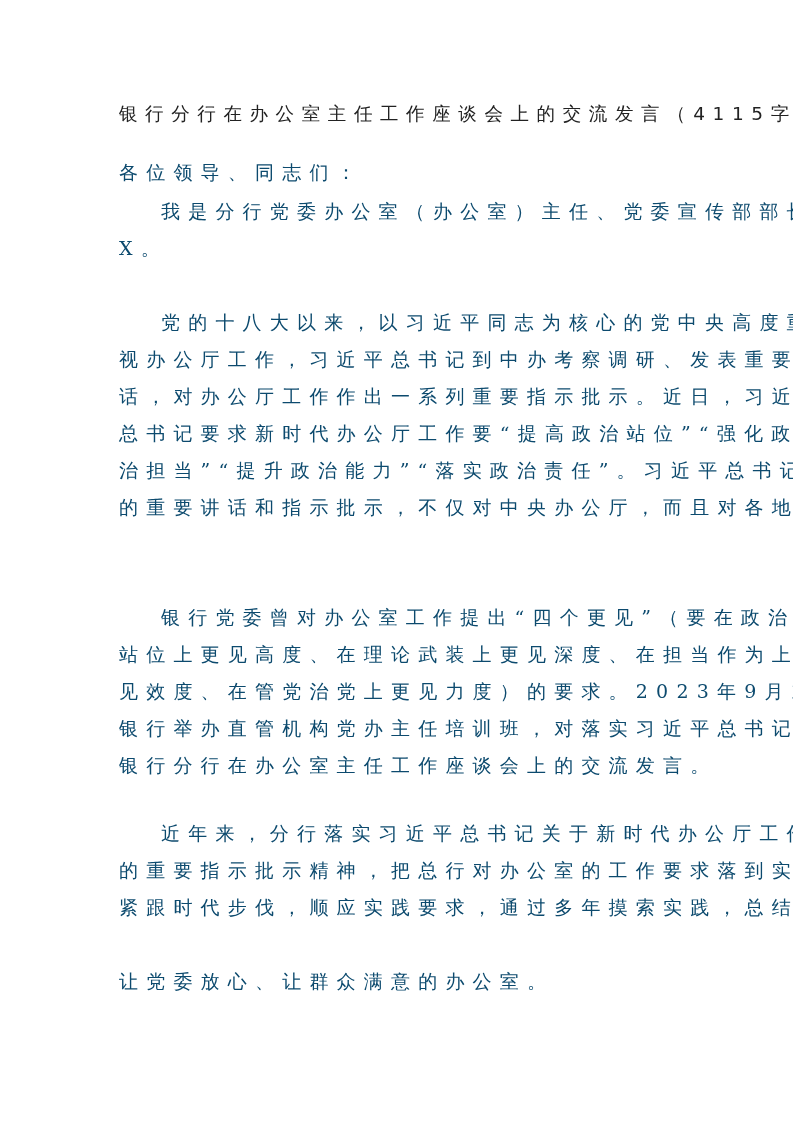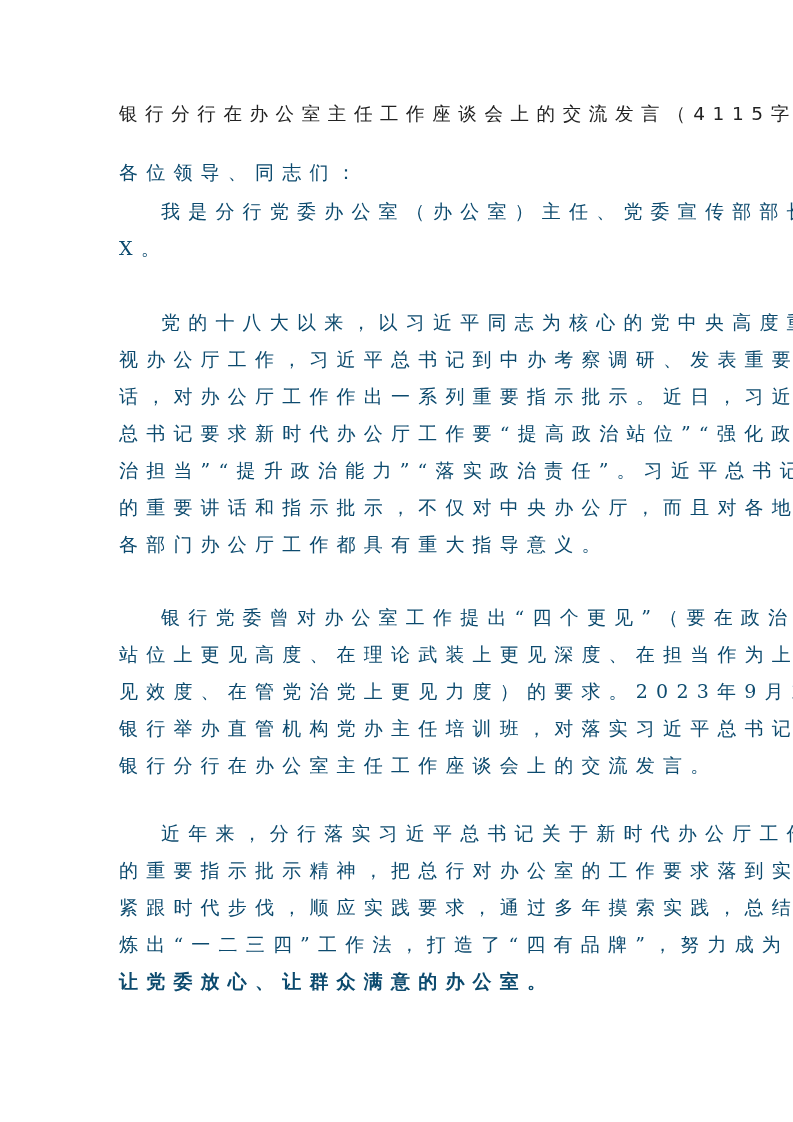--- a/index.html
+++ b/index.html
@@ -32,26 +32,24 @@
 
   <div class="line indent" style="top:199px;">我是分行党委办公室（办公室）主任、党委宣传部部长</div>
   <div class="line" style="top:236px;">X。</div>
 
   <div class="line indent" style="top:310px;">党的十八大以来，以习近平同志为核心的党中央高度重</div>
   <div class="line" style="top:347px;">视办公厅工作，习近平总书记到中办考察调研、发表重要讲</div>
   <div class="line" style="top:384px;">话，对办公厅工作作出一系列重要指示批示。近日，习近平</div>
   <div class="line" style="top:421px;">总书记要求新时代办公厅工作要“提高政治站位”“强化政</div>
   <div class="line" style="top:458px;">治担当”“提升政治能力”“落实政治责任”。习近平总书记</div>
   <div class="line" style="top:495px;">的重要讲话和指示批示，不仅对中央办公厅，而且对各地区</div>
-  <div class="line" style="top:532px;">各部门办公厅工作都具有重大指导意义。</div>
 
   <div class="line indent" style="top:605px;">银行党委曾对办公室工作提出“四个更见”（要在政治</div>
   <div class="line" style="top:642px;">站位上更见高度、在理论武装上更见深度、在担当作为上更</div>
   <div class="line" style="top:679px;">见效度、在管党治党上更见力度）的要求。2023年9月末，</div>
   <div class="line" style="top:716px;">银行举办直管机构党办主任培训班，对落实习近平总书记关</div>
   <div class="line" style="top:753px;">银行分行在办公室主任工作座谈会上的交流发言。</div>
 
   <div class="line indent" style="top:821px;">近年来，分行落实习近平总书记关于新时代办公厅工作</div>
   <div class="line" style="top:858px;">的重要指示批示精神，把总行对办公室的工作要求落到实处，</div>
   <div class="line" style="top:895px;">紧跟时代步伐，顺应实践要求，通过多年摸索实践，总结提</div>
-  <div class="line" style="top:932px;">炼出“一二三四”工作法，打造了“四有品牌”，努力成为</div>
-  <div class="line" style="top:969px;font-weight:bold;">让党委放心、让群众满意的办公室。</div>
+  <div class="line" style="top:969px;">让党委放心、让群众满意的办公室。</div>
 </div>
 
 </body></html>

